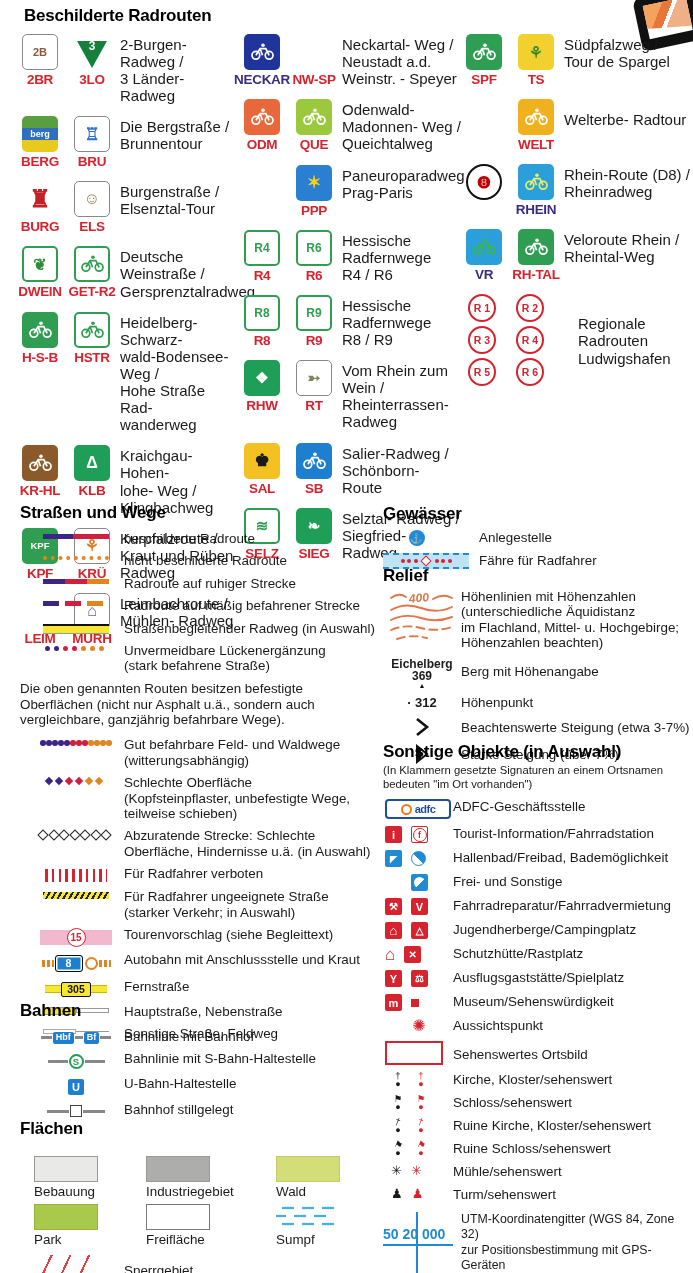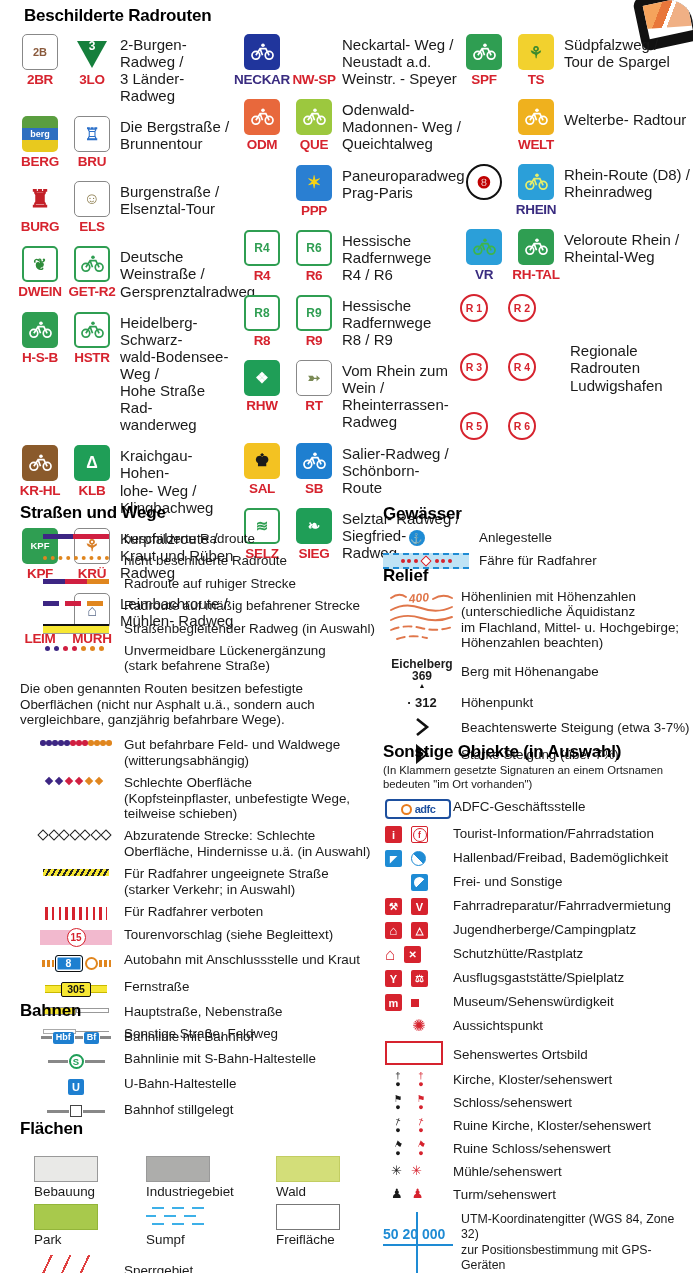--- a/index.html
+++ b/index.html
@@ -1,34 +1,34 @@
 <!DOCTYPE html>
 <html><head>
 <meta charset="utf-8">
 <style>
   html,body{margin:0;padding:0;background:#fff;}
   .page{position:relative;width:693px;height:1273px;background:#fff;overflow:hidden;
-        font-family:"Liberation Sans",sans-serif;color:#1a1a1a;border-radius:25px;}
+        font-family:"Liberation Sans",sans-serif;color:#1a1a1a;}
   .h1{font-size:17px;font-weight:bold;letter-spacing:-0.2px;color:#000;}
   .sec{position:absolute;}
   
   .rcol{position:absolute;}
   .r-row{display:flex;gap:4px;margin-bottom:12px;min-height:50px;}
   .cell{width:48px;flex:none;display:flex;flex-direction:column;align-items:center;}
   .ic{width:36px;height:36px;border-radius:5px;display:flex;align-items:center;justify-content:center;
       font-weight:bold;position:relative;box-sizing:border-box;}
   .ic.circ{border-radius:50%;}
   .ic .tri{width:0;height:0;border-left:15px solid transparent;border-right:15px solid transparent;
       border-top:27px solid #157f3c;margin-top:4px;}
   .ic .tri-num{position:absolute;top:5px;left:0;right:0;text-align:center;color:#fff;font-size:12px;font-weight:bold;}
   .rl{margin-top:2px;font-size:13.5px;font-weight:bold;color:#d6232e;letter-spacing:-0.3px;white-space:nowrap;}
   .rl.purple{color:#3a2c80;}
   .rdesc{font-size:15px;line-height:1.14;white-space:pre-line;padding-top:2px;}
   .reg-wrap{display:flex;align-items:center;margin-top:10px;}
-  .reg-grid{display:grid;grid-template-columns:repeat(2,48px);row-gap:31px;}
+  .reg-grid{display:grid;grid-template-columns:repeat(2,48px);row-gap:4px;margin-left:8px;}
   .rc{width:24px;height:24px;border:2px solid #d6232e;border-radius:50%;color:#d6232e;font-weight:bold;
       font-size:10.5px;display:flex;align-items:center;justify-content:center;background:#fff;}
   
   .lg-row{display:flex;align-items:flex-start;margin-bottom:7px;}
   .sw-sym{width:104px;flex:none;box-sizing:border-box;padding:3px 6px 0 14px;display:flex;align-items:center;flex-wrap:nowrap;justify-content:center;}
   .lb{font-size:13.4px;line-height:1.15;white-space:pre-line;}
   .note{font-size:13.4px;line-height:1.18;margin:2px 0 9px 0;}
   
   .lsym{height:5px;width:66px;}
   .l-besch{background:linear-gradient(90deg,#3d2683 0 46%,#d01f41 46% 100%);}
@@ -616,30 +616,30 @@
           <i class="od"></i>
           <i class="od"></i>
           <i class="od"></i>
           <i class="od"></i>
         </div>
         <div class="lb">Abzuratende Strecke: Schlechte
 Oberfläche, Hindernisse u.ä. (in Auswahl)</div>
       </div>
     <div class="lg-row">
         <div class="sw-sym">
+          <i class="l-verb"></i>
+        </div>
+        <div class="lb">Für Radfahrer verboten</div>
+      </div>
+    <div class="lg-row">
+        <div class="sw-sym">
           <i class="l-unge"></i>
         </div>
         <div class="lb">Für Radfahrer ungeeignete Straße
 (starker Verkehr; in Auswahl)</div>
-      </div>
-    <div class="lg-row">
-        <div class="sw-sym">
-          <i class="l-verb"></i>
-        </div>
-        <div class="lb">Für Radfahrer verboten</div>
       </div>
     <div class="lg-row">
         <div class="sw-sym">
           <span class="l-tour">
             <span class="tbadge">15</span>
           </span>
         </div>
         <div class="lb">Tourenvorschlag (siehe Begleittext)</div>
       </div>
     <div class="lg-row">
@@ -732,43 +732,43 @@
           <span class="swatch" style="background:#adadab;"></span>
           <span class="fl-cap">Industriegebiet</span>
         </div>
       <div class="fl-cell">
           <span class="swatch" style="background:#d3de79;border-color:#c2cd62;"></span>
           <span class="fl-cap">Wald</span>
         </div>
       <div class="fl-cell">
           <span class="swatch" style="background:#a8c94c;border-color:#93b53a;"></span>
           <span class="fl-cap">Park</span>
+        </div>
+      <div class="fl-cell">
+          <span class="swatch" style="background:#ffffff;border-color:#777;"></span>
+          <span class="fl-cap">Freifläche</span>
         </div>
       <div class="fl-cell">
           <span>
             <svg width="64" height="26" viewBox="0 0 64 26">
               <g stroke="#3db0e8" stroke-width="2.2">
                 <line x1="6" y1="4" x2="18" y2="4"></line>
                 <line x1="26" y1="4" x2="38" y2="4"></line>
                 <line x1="46" y1="4" x2="58" y2="4"></line>
                 <line x1="0" y1="12" x2="10" y2="12"></line>
                 <line x1="18" y1="12" x2="30" y2="12"></line>
                 <line x1="38" y1="12" x2="50" y2="12"></line>
                 <line x1="6" y1="20" x2="18" y2="20"></line>
                 <line x1="26" y1="20" x2="38" y2="20"></line>
                 <line x1="46" y1="20" x2="58" y2="20"></line>
               </g>
             </svg>
           </span>
           <span class="fl-cap">Sumpf</span>
         </div>
-      <div class="fl-cell">
-          <span class="swatch" style="background:#ffffff;border-color:#777;"></span>
-          <span class="fl-cap">Freifläche</span>
-        </div>
     </div>
     <div class="lg-row" style="margin-top:8px;padding-left:14px;">
       <div style="width:90px;flex:none;"><span class="sperr" style="display:inline-block;"></span></div>
       <div class="lb" style="padding-top:8px;">Sperrgebiet</div>
     </div>
   </div>
 
   <div class="sec" style="left:383px;top:504px;width:310px;">
     <div class="h1" style="margin-bottom:6px;">Gewässer</div>
     <div class="lg-row">

